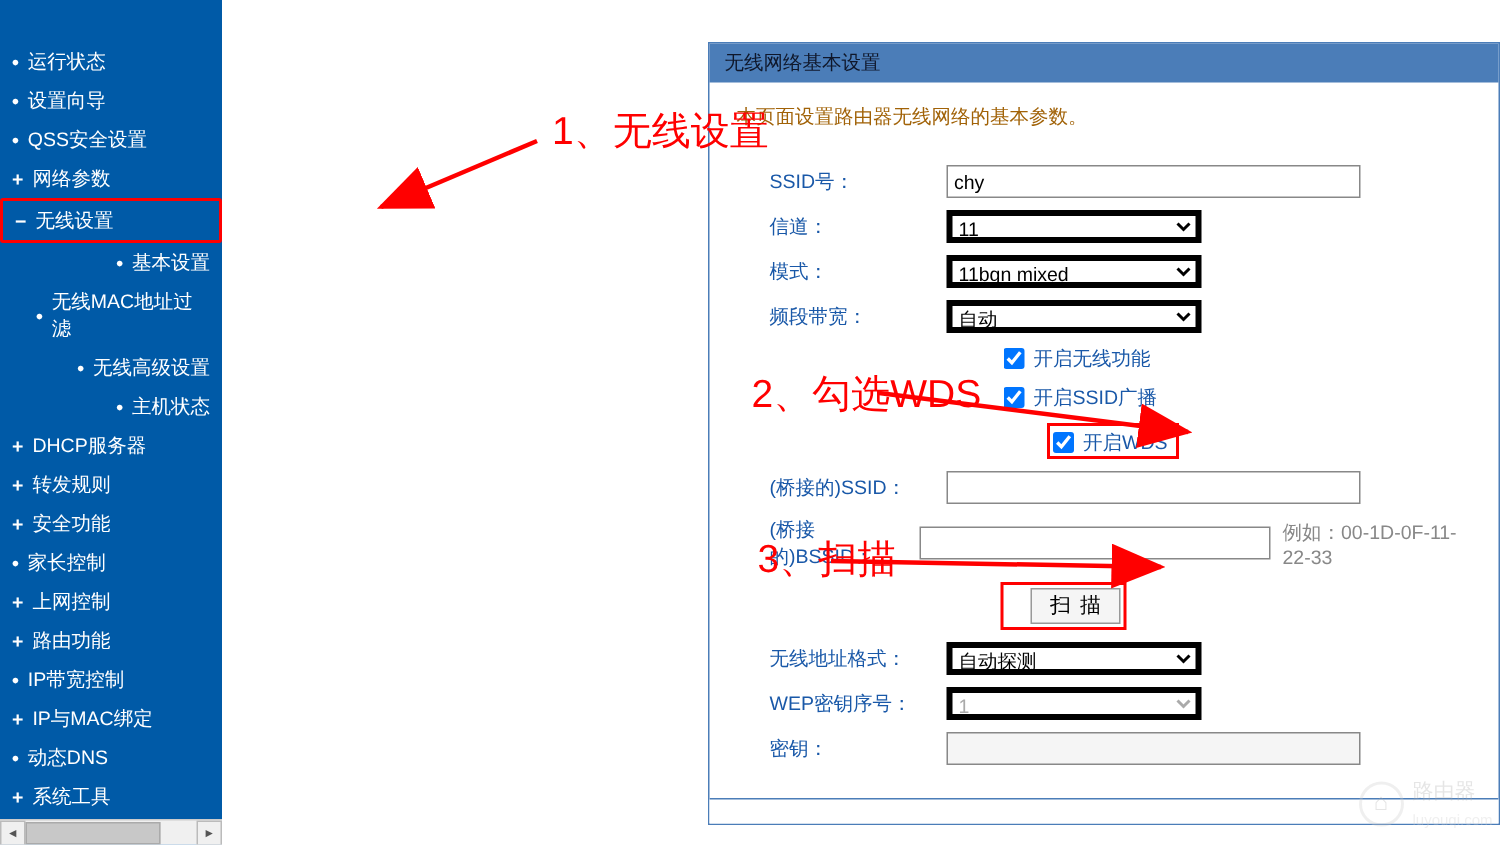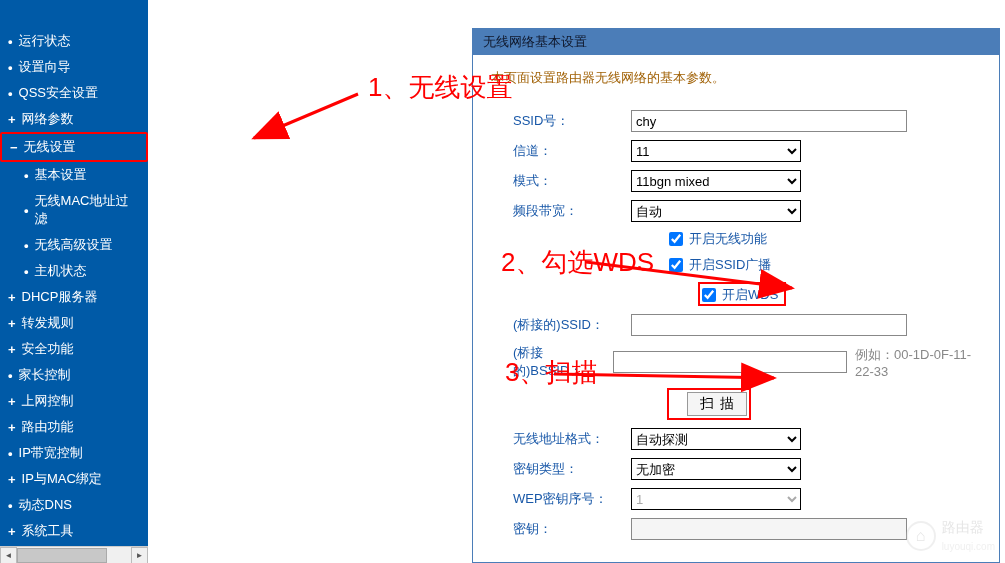--- a/index.html
+++ b/index.html
@@ -2,21 +2,21 @@
 <html><head>
 <meta charset="utf-8">
 <style>
 * { box-sizing: border-box; margin: 0; padding: 0; }
 body { font-family: "Microsoft YaHei", SimSun, Arial, sans-serif; font-size: 13px; background: #fff; width: 1005px; height: 563px; overflow: hidden; position: relative; }
 .container { display: flex; height: 100%; }
 .sidebar { width: 148px; background: #005aa7; color: #fff; padding-top: 28px; position: relative; }
 .sidebar-item { display: flex; align-items: center; padding: 4px 8px; cursor: pointer; font-size: 13px; color: #fff; }
 .sidebar-item.highlighted { border: 2px solid #ff0000; border-radius: 2px; }
 .sidebar-sub { background: #005aa7; }
-.sidebar-sub .sidebar-item { padding-left: 24px; font-size: 13px; }
+.sidebar-sub .sidebar-item { padding-left: 24px; font-size: 13px; justify-content: flex-end; }
 .sidebar-sub .sidebar-item::before { content: "•"; color: #fff; margin-right: 6px; }
 .sidebar-item:not(.sub)::before { content: "+"; color: #fff; margin-right: 6px; font-weight: bold; }
 .sidebar-item.bullet::before { content: "•"; color: #fff; margin-right: 6px; }
 .sidebar-item.minus::before { content: "−"; color: #fff; margin-right: 6px; font-weight: bold; }
 
 .scrollbar-v { position: absolute; right: 0; top: 0; width: 17px; height: 100%; background: #f0f0f0; border-left: 1px solid #ccc; }
 .scrollbar-btn { width: 17px; height: 17px; background: #f0f0f0; border: 1px solid #bbb; display: flex; align-items: center; justify-content: center; font-size: 8px; color: #555; }
 .scrollbar-track { position: absolute; top: 17px; bottom: 17px; width: 17px; background: #f0f0f0; }
 .scrollbar-thumb { position: absolute; top: 0; width: 15px; left: 1px; height: 120px; background: #c8c8c8; border: 1px solid #aaa; }
 .scrollbar-h { position: absolute; left: 0; bottom: 0; height: 17px; width: 148px; background: #f0f0f0; border-top: 1px solid #ccc; display: flex; }
@@ -24,21 +24,21 @@
 
 .main { flex: 1; background: #fff; position: relative; }
 .panel { position: absolute; left: 324px; top: 28px; right: 5px; border: 1px solid #4b7db8; }
 .panel-title { background: #4b7db8; color: #0f172a; padding: 4px 10px; font-size: 13px; }
 .panel-body { padding: 14px 18px; }
 .panel-desc { color: #a16207; margin-bottom: 23px; font-size: 13px; }
 .form-row { display: flex; align-items: center; margin-bottom: 8px; min-height: 22px; }
 .form-label { width: 140px; color: #1958a8; padding-left: 8px; font-size: 13px; }
 .form-label.indent { padding-left: 22px; }
 .form-input { width: 276px; height: 22px; border: 1px solid #888; padding: 0 4px; font-size: 13px; }
-.form-select { width: 170px; height: 22px; border: 1px solid #000000; font-size: 13px; font-family: Arial, sans-serif; background: #fff; }
+.form-select { width: 170px; height: 22px; border: 4px solid #000000; font-size: 13px; font-family: Arial, sans-serif; background: #fff; }
 .checkbox-row { display: flex; align-items: center; margin-bottom: 8px; padding-left: 178px; }
 .checkbox-row input { margin-right: 6px; width: 14px; height: 14px; }
 .checkbox-row label { color: #1958a8; font-size: 13px; }
 .checkbox-wds { border: 2px solid #ff0000; padding: 2px 6px 0 2px; display: inline-flex; align-items: center; margin-left: 29px; }
 .btn-scan { width: 60px; height: 24px; background: #f5f5f5; border: 1px solid #999; cursor: pointer; font-size: 14px; letter-spacing: 6px; text-indent: 6px; margin-left: 16px; }
 .scan-wrap { margin-left: 176px; border: 2px solid #ff0000; padding: 2px; display: inline-block; margin-bottom: 8px; }
 .example-text { color: #888; margin-left: 8px; font-size: 13px; }
 .panel-footer { border-top: 1px solid #4b7db8; padding: 8px 18px; background: #fff; }
 
 .annotation { position: absolute; color: #ff0000; font-size: 26px; font-weight: 400; }
@@ -178,24 +178,20 @@
           <span class="form-label indent">(桥接的)BSSID：</span>
           <input class="form-input" value="" style="">
           <span class="example-text">例如：00-1D-0F-11-22-33</span>
         </div>
         <div class="scan-wrap">
           <button class="btn-scan">扫描</button>
         </div>
         <div class="form-row">
           <span class="form-label indent">无线地址格式：</span>
           <select class="form-select"><option>自动探测</option></select>
-        </div>
-        <div class="form-row">
-          <span class="form-label indent">密钥类型：</span>
-          <select class="form-select"><option>无加密</option></select>
         </div>
         <div class="form-row">
           <span class="form-label indent">WEP密钥序号：</span>
           <select class="form-select" style="color:#aaa"><option>1</option></select>
         </div>
         <div class="form-row">
           <span class="form-label indent">密钥：</span>
           <input class="form-input" style="background: rgb(245, 245, 245);" disabled="" value="">
         </div>
       </div>

